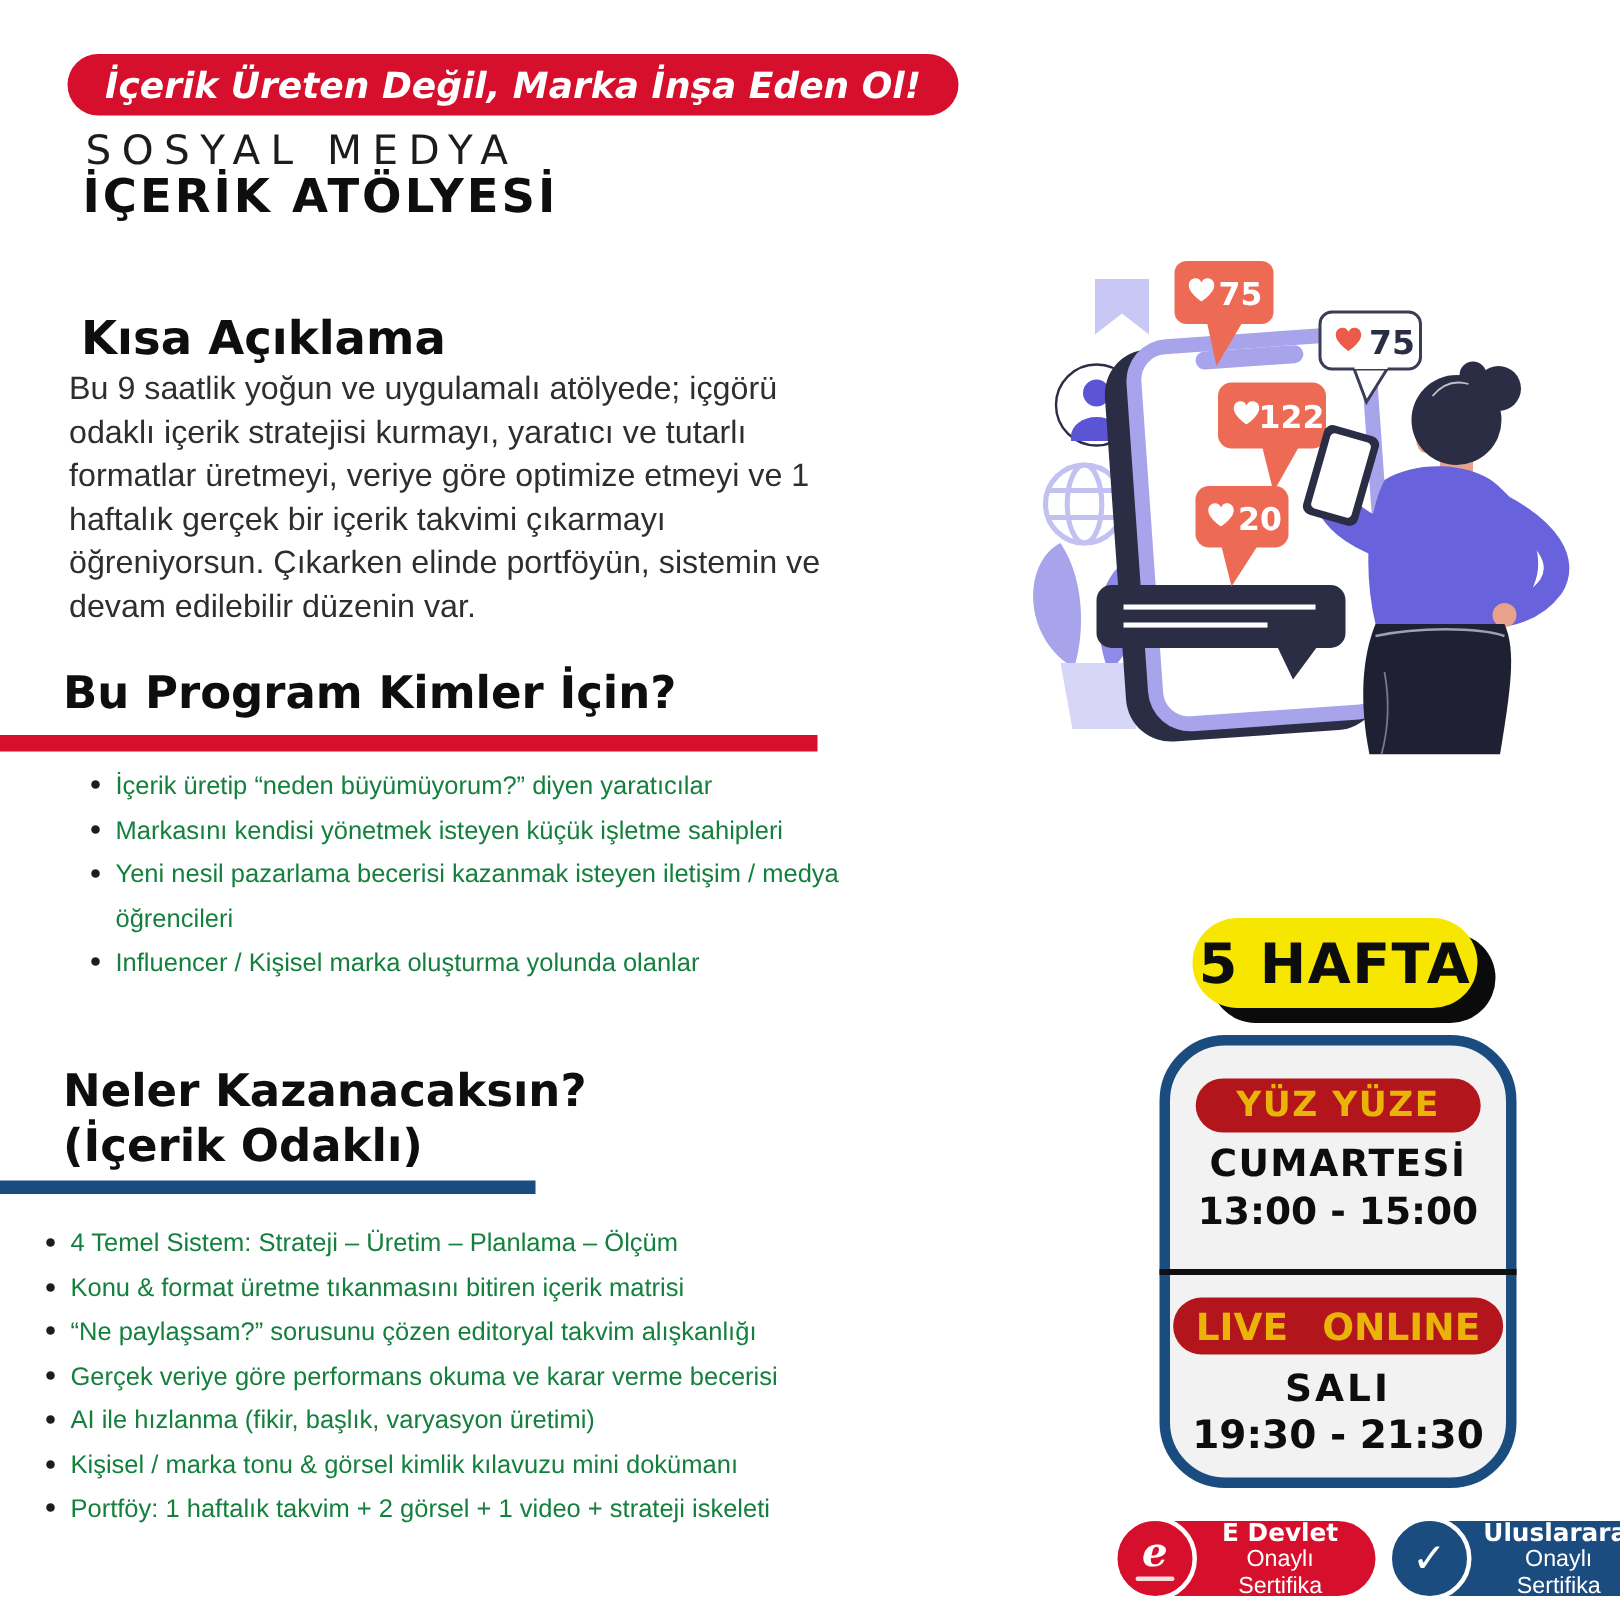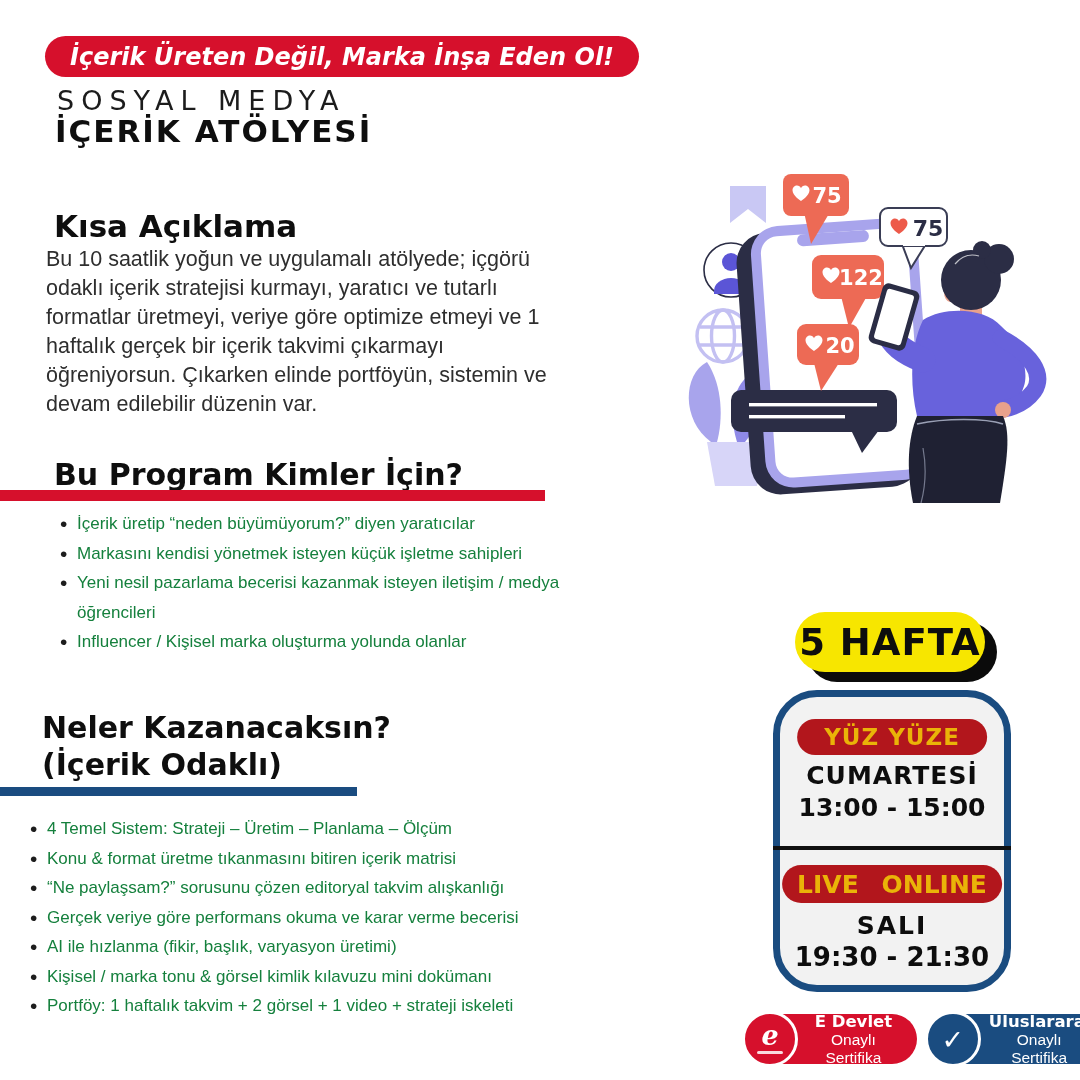--- a/index.html
+++ b/index.html
@@ -105,23 +105,23 @@
 <div class="page">
 
   <div class="tagline">
     <span>İçerik Üreten Değil, Marka İnşa Eden Ol!</span>
   </div>
 
   <div class="title1">SOSYAL MEDYA</div>
   <div class="title2 heading-font">İÇERİK ATÖLYESİ</div>
 
   <h2 class="about-h heading-font" style="margin:12px">Kısa Açıklama</h2>
-  <p class="about-p" style="margin:0">Bu 10 saatlik yoğun ve uygulamalı atölyede; içgörü odaklı içerik stratejisi kurmayı, yaratıcı ve tutarlı formatlar üretmeyi, veriye göre optimize etmeyi ve 1 haftalık gerçek bir içerik takvimi çıkarmayı öğreniyorsun. Çıkarken elinde portföyün, sistemin ve devam edilebilir düzenin var.</p>
-
-  <h2 class="aud-h heading-font" style="margin:12px">Bu Program Kimler İçin?</h2>
+  <p class="about-p" style="margin:0">Bu 9 saatlik yoğun ve uygulamalı atölyede; içgörü odaklı içerik stratejisi kurmayı, yaratıcı ve tutarlı formatlar üretmeyi, veriye göre optimize etmeyi ve 1 haftalık gerçek bir içerik takvimi çıkarmayı öğreniyorsun. Çıkarken elinde portföyün, sistemin ve devam edilebilir düzenin var.</p>
+
+  <h2 class="aud-h heading-font" style="margin:0">Bu Program Kimler İçin?</h2>
   <div class="bar-red"></div>
   <ul class="blist aud-list">
       <li>İçerik üretip “neden büyümüyorum?” diyen yaratıcılar</li>
       <li>Markasını kendisi yönetmek isteyen küçük işletme sahipleri</li>
       <li>Yeni nesil pazarlama becerisi kazanmak isteyen iletişim / medya öğrencileri</li>
       <li>Influencer / Kişisel marka oluşturma yolunda olanlar</li>
     </ul>
 
   <h2 class="gain-h heading-font" style="margin:0"><span>Neler Kazanacaksın?</span><br><span>(İçerik Odaklı)</span></h2>
   <div class="bar-blue"></div>

